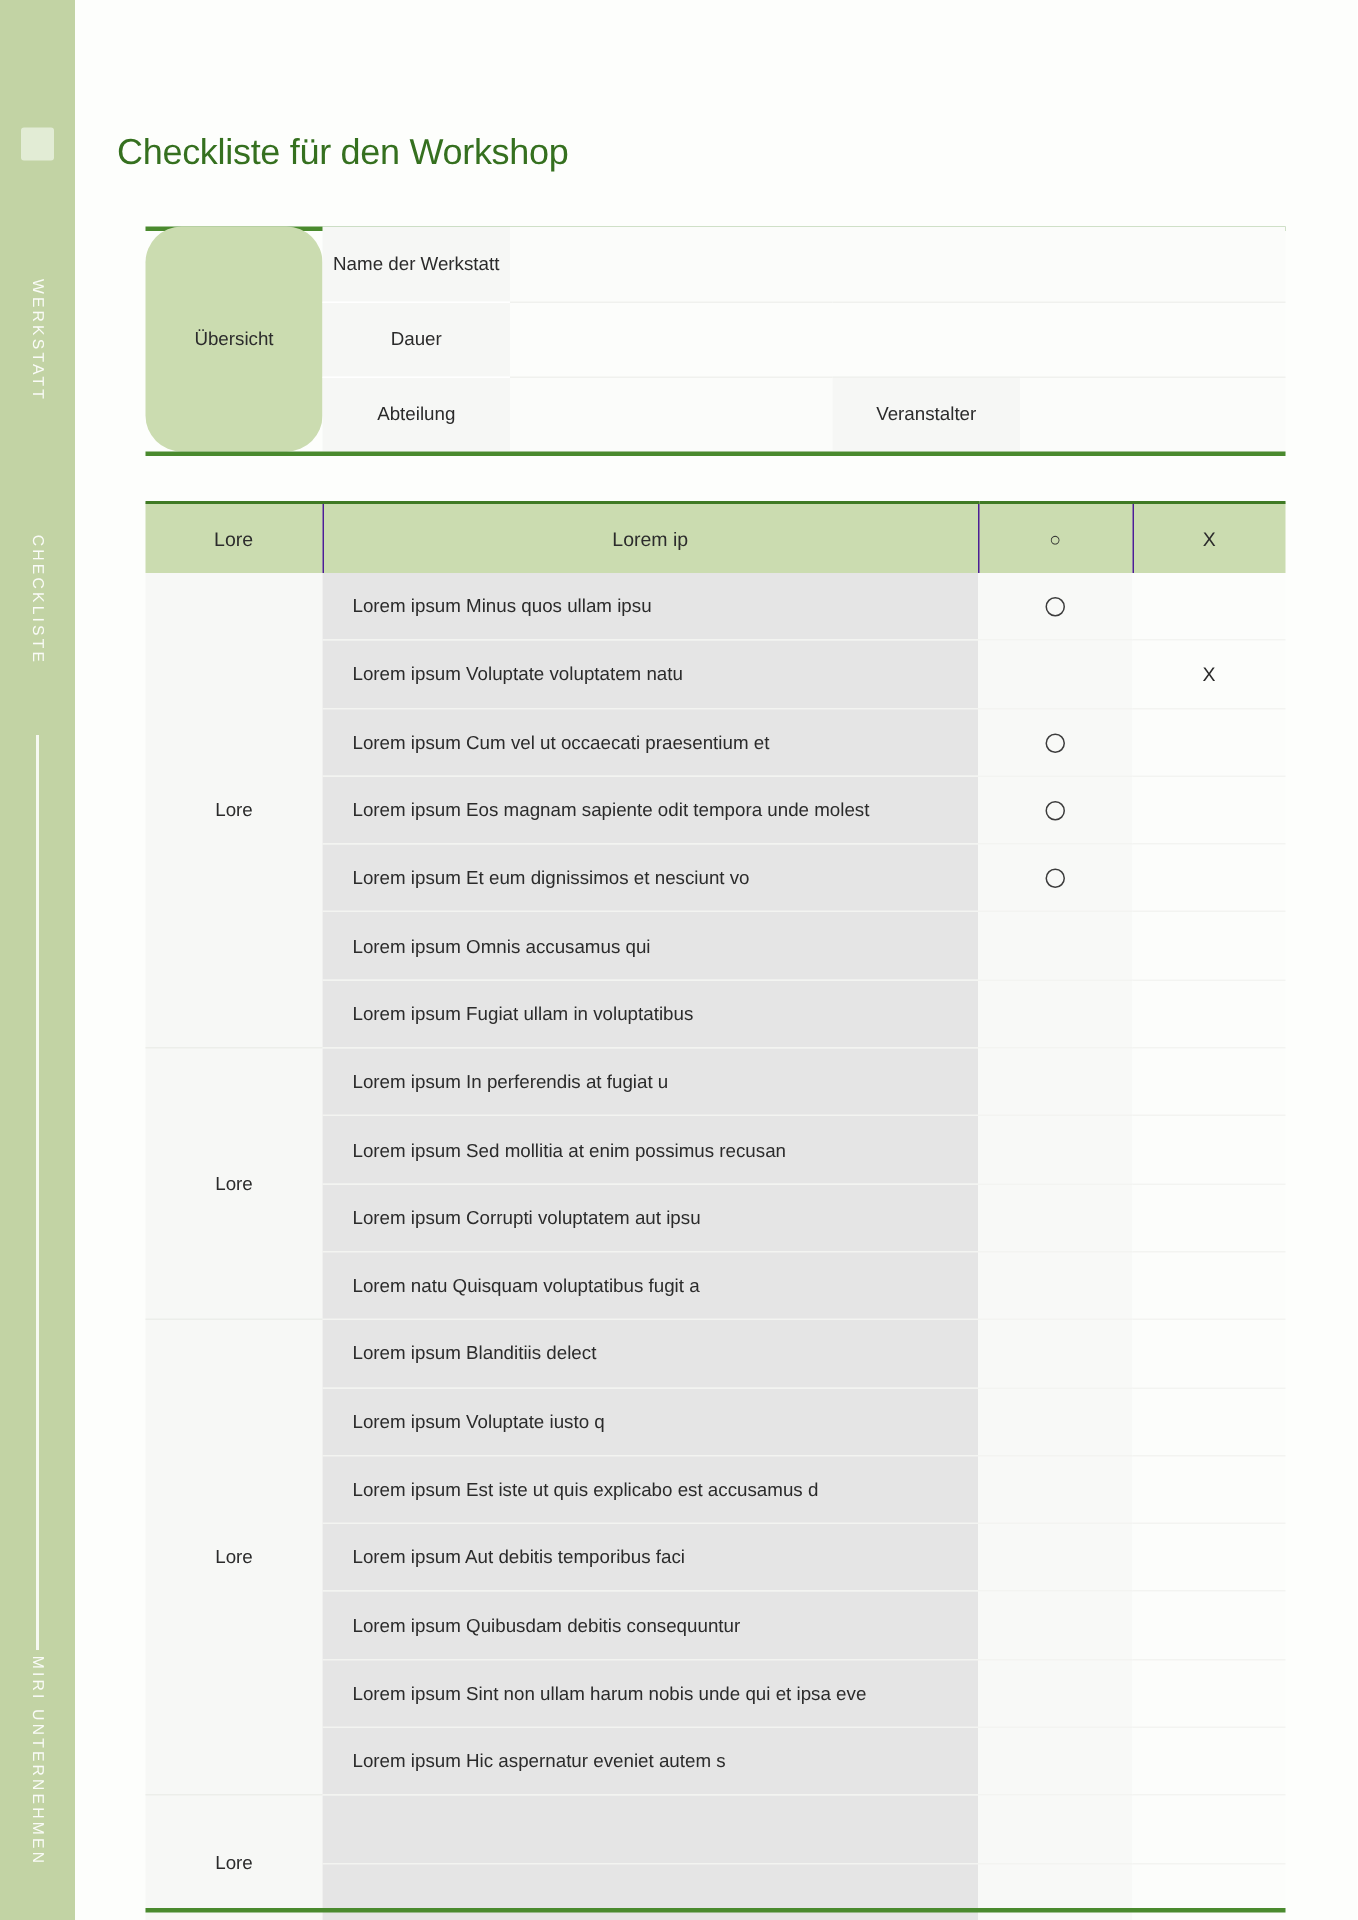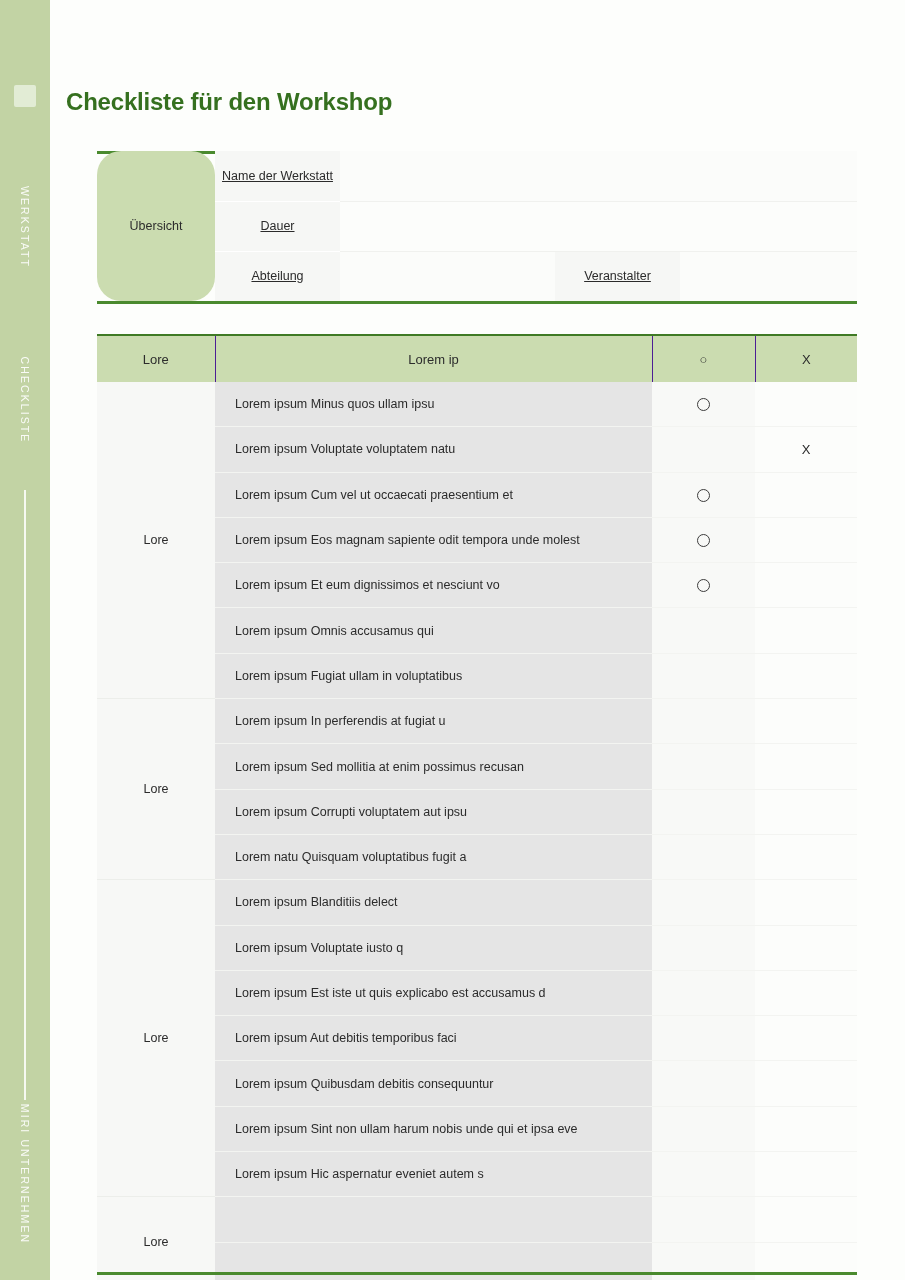--- a/index.html
+++ b/index.html
@@ -61,24 +61,24 @@
     top: 490px;
     width: 1.5px;
     height: 610px;
     background: #ffffff;
     opacity: .85;
   }
 
   
   #page-title {
     position: absolute;
-    left: 66px;
+    left: 78px;
     top: 88px;
     font-size: 24px;
-    font-weight: bold;
+    font-weight: normal;
     color: #35701f;
     letter-spacing: -0.2px;
   }
 
   
   .tbl {
     position: absolute;
     left: 97px;
     width: 760px;
     border-collapse: collapse;
@@ -97,21 +97,20 @@
     color: #2c2c2c;
     font-size: 12.5px;
     border-radius: 24px;
   }
   .ov-key {
     background: #f6f7f5;
     text-align: center;
     vertical-align: middle;
     border-bottom: 1px solid #ffffff;
     font-size: 12.5px;
-    text-decoration: underline;
   }
   .ov-key.first { text-align: center; }
   .ov-val {
     background: #fbfcfa;
     border-bottom: 1px solid #f0f1ee;
   }
   .ov-val2 {
     background: #fcfdfb;
     border-bottom: 1px solid #f0f1ee;
   }

